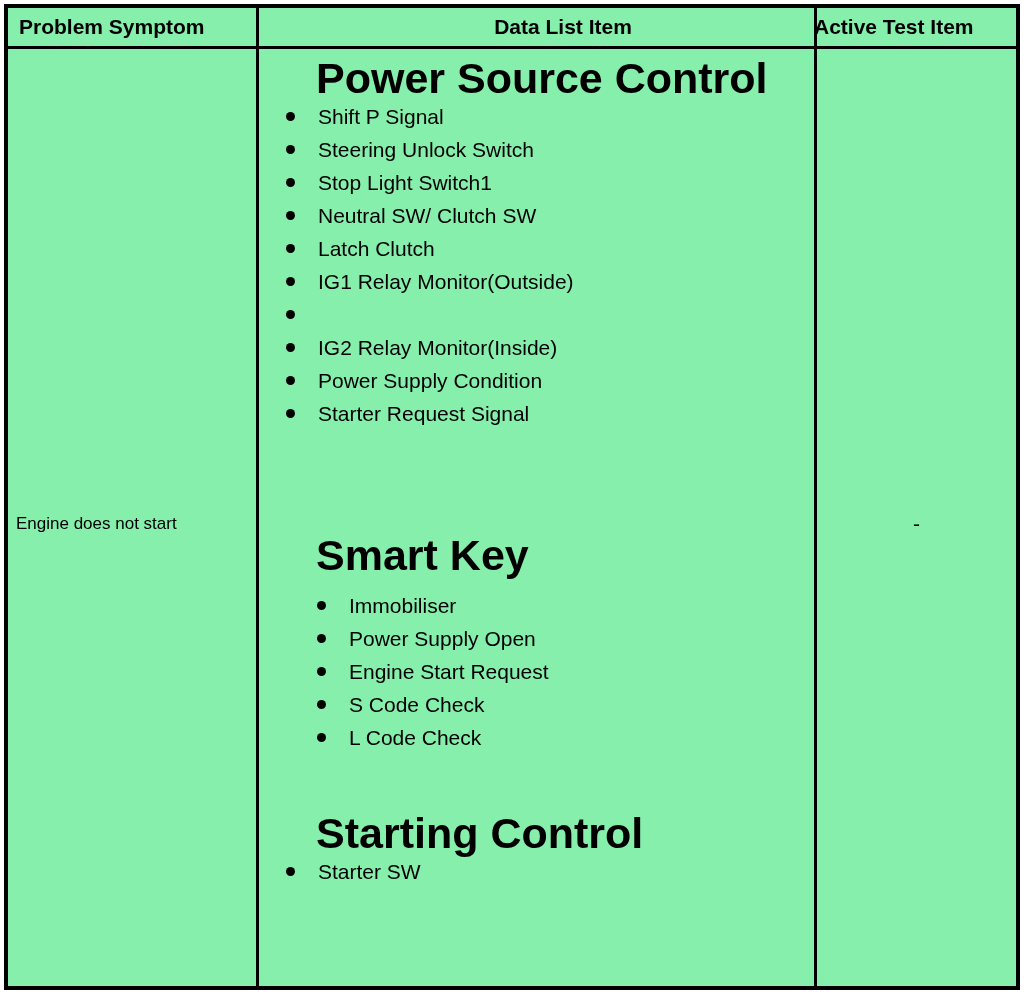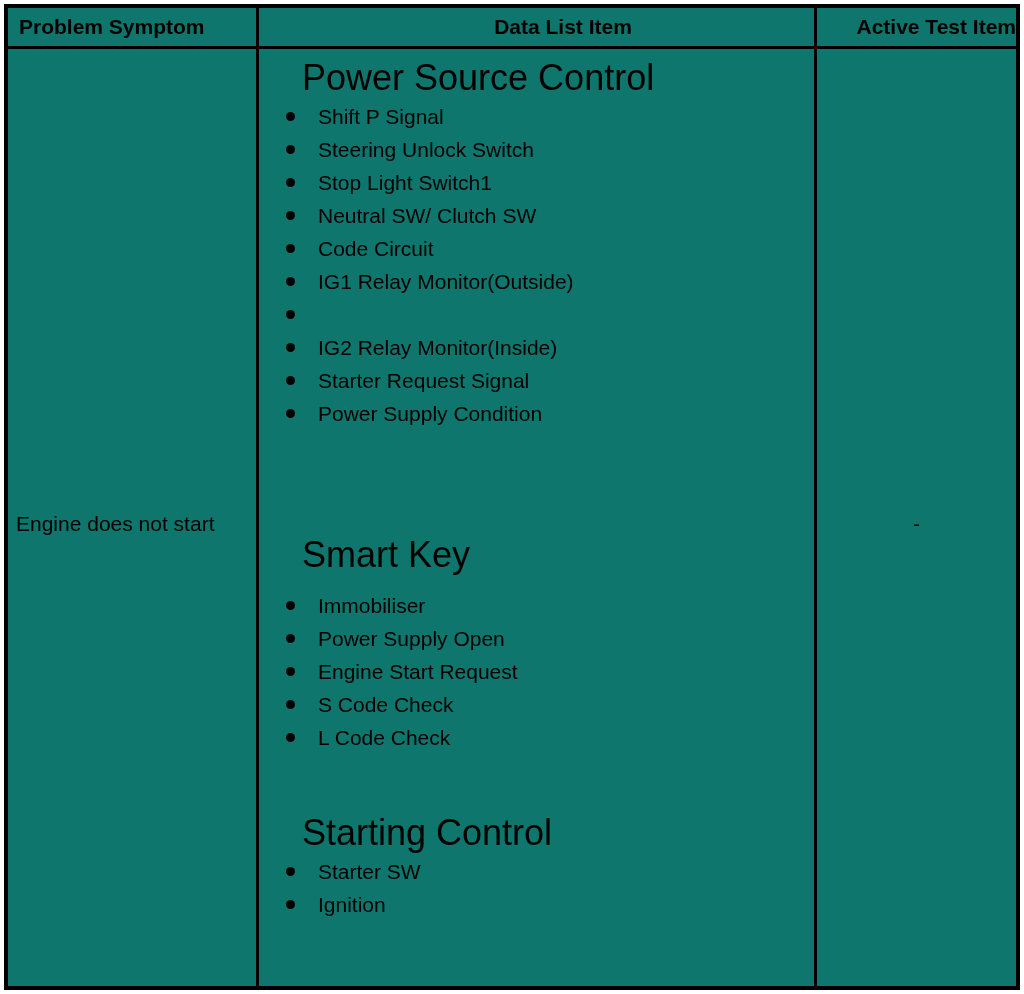--- a/index.html
+++ b/index.html
@@ -24,21 +24,21 @@
 
   
   .table-frame {
     position: absolute;
     left: 4px;
     top: 4px;
     width: 1016px;
     height: 986px;
     box-sizing: border-box;
     border: 4px solid #000000;
-    background: #0f766e;
+    background: #86efac;
   }
 
   
   .header-row {
     position: absolute;
     left: 0;
     top: 0;
     width: 1008px;
     height: 41px;
     box-sizing: border-box;
@@ -63,21 +63,21 @@
   }
   .hdr-datalist {
     left: 252px;
     width: 554px;
     text-align: center;
     margin-left: 26px;
   }
   .hdr-active {
     left: 806px;
     width: 202px;
-    text-align: right;
+    text-align: left;
   }
 
   
   .vdiv {
     position: absolute;
     top: 0;
     width: 3px;
     background: #000000;
     height: 978px;
   }
@@ -99,45 +99,45 @@
     left: 0;
     top: 0;
     width: 248px;
     height: 937px;
   }
   .symptom-text {
     position: absolute;
     left: 8px;
     top: 463px;
     width: 240px;
-    font-size: 21px;
+    font-size: 17px;
     line-height: 24px;
     white-space: nowrap;
   }
 
   
   .cell-datalist {
     position: absolute;
     left: 251px;
     top: 0;
     width: 555px;
     height: 937px;
   }
 
   .group {
     position: absolute;
     left: 0;
     width: 555px;
   }
   .group-title {
-    font-size: 36px;
-    font-weight: normal;
+    font-size: 43px;
+    font-weight: bold;
     line-height: 44px;
     white-space: nowrap;
-    padding-left: 43px;
+    padding-left: 57px;
   }
   .bullets {
     margin: 0;
     padding: 0;
     list-style: none;
   }
   .bullets li {
     position: relative;
     height: 33px;
     line-height: 33px;
@@ -153,21 +153,21 @@
     height: 9px;
     border-radius: 50%;
     background: #000000;
   }
 
   
   .group-power    { top: 7px; }
   .group-power .bullets { }
 
   .group-smartkey { top: 484px; }
-  .group-smartkey .bullets { margin-top: 12px; }
+  .group-smartkey .bullets { margin-top: 12px; padding-left: 31px; }
 
   .group-starting { top: 762px; }
   .group-starting .bullets { margin-top: 0; }
 
   
   .cell-active {
     position: absolute;
     left: 809px;
     top: 0;
     width: 199px;
@@ -206,45 +206,44 @@
 
       <div class="cell-datalist">
 
         <div class="group group-power">
           <div class="group-title">Power Source Control</div>
           <ul class="bullets">
             <li><span class="dot"></span><span>Shift P Signal</span></li>
             <li><span class="dot"></span><span>Steering Unlock Switch</span></li>
             <li><span class="dot"></span><span>Stop Light Switch1</span></li>
             <li><span class="dot"></span><span>Neutral SW/ Clutch SW</span></li>
-            <li><span class="dot"></span><span>Code Circuit</span></li>
+            <li><span class="dot"></span><span>Latch Clutch</span></li>
             <li><span class="dot"></span><span>IG1 Relay Monitor(Outside)</span></li>
             <li><span class="dot"></span></li>
             <li><span class="dot"></span><span>IG2 Relay Monitor(Inside)</span></li>
+            <li><span class="dot"></span><span>Power Supply Condition</span></li>
             <li><span class="dot"></span><span>Starter Request Signal</span></li>
-            <li><span class="dot"></span><span>Power Supply Condition</span></li>
           </ul>
         </div>
 
         <div class="group group-smartkey">
           <div class="group-title">Smart Key</div>
           <ul class="bullets">
             <li><span class="dot"></span><span>Immobiliser</span></li>
             <li><span class="dot"></span><span>Power Supply Open</span></li>
             <li><span class="dot"></span><span>Engine Start Request</span></li>
             <li><span class="dot"></span><span>S Code Check</span></li>
             <li><span class="dot"></span><span>L Code Check</span></li>
           </ul>
         </div>
 
         <div class="group group-starting">
           <div class="group-title">Starting Control</div>
           <ul class="bullets">
             <li><span class="dot"></span><span>Starter SW</span></li>
-            <li><span class="dot"></span><span>Ignition</span></li>
           </ul>
         </div>
 
       </div>
 
       <div class="cell-active">
         <div class="active-dash">-</div>
       </div>
 
     </div>

